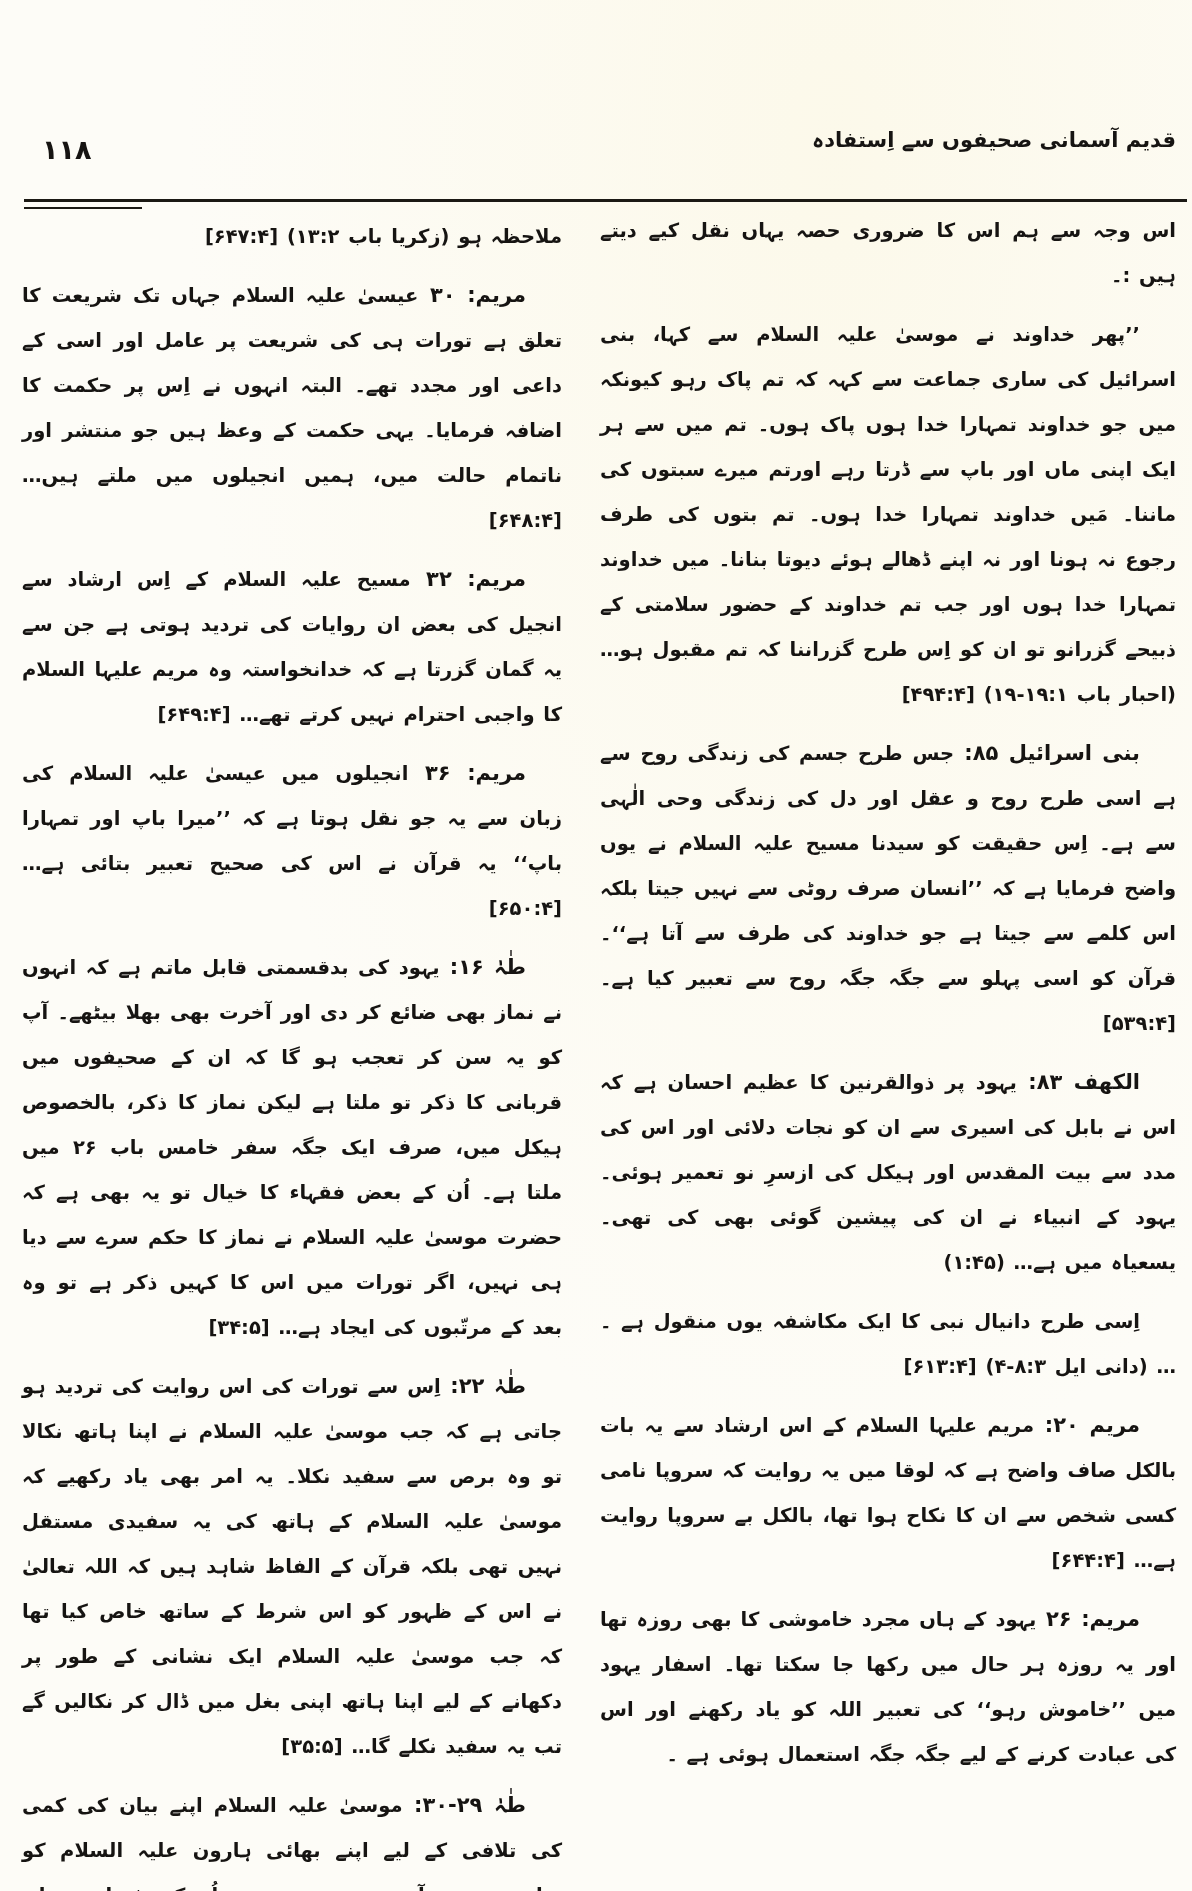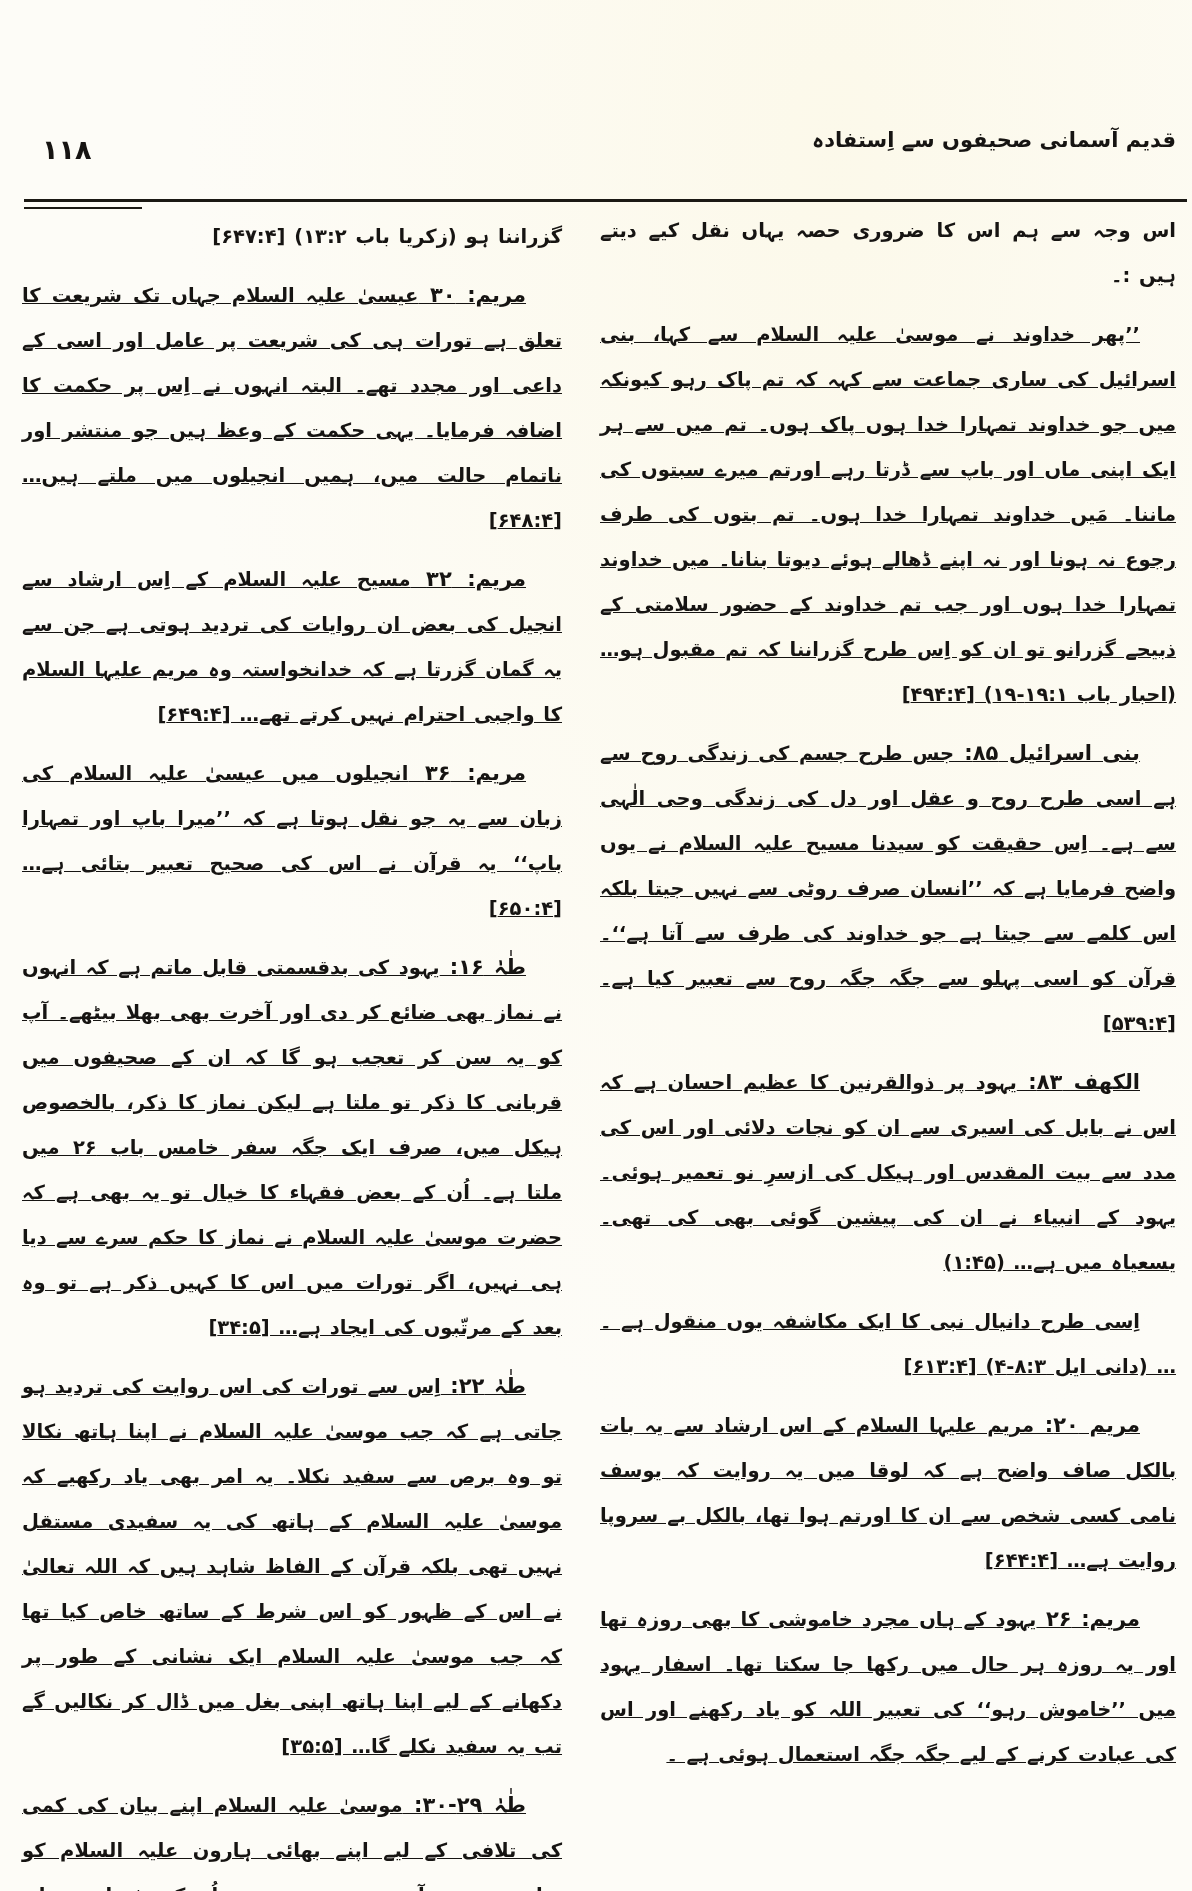--- a/index.html
+++ b/index.html
@@ -69,21 +69,20 @@
   }
   .para {
     margin: 0 0 14px 0;
     font-size: 19.5px;
     font-weight: bold;
     line-height: 45px;
     word-spacing: 2px;
   }
   .para.indent {
     text-indent: 36px;
-    text-decoration: underline;
   }
   .plabel {
     font-weight: bold;
     font-size: 21px;
   }
 </style>
 </head>
 <body>
 
 <div class="page">
@@ -92,26 +91,26 @@
   <div class="header-title">قدیم آسمانی صحیفوں سے اِستفادہ</div>
   <div class="header-rule"></div>
   <div class="header-rule-small"></div>
 
   <section class="col col-right">
     <p class="para"><span class="plabel"></span><span class="ptext">اس وجہ سے ہم اس کا ضروری حصہ یہاں نقل کیے دیتے ہیں :۔</span></p>
     <p class="para indent"><span class="plabel"></span><span class="ptext">’’پھر خداوند نے موسیٰ علیہ السلام سے کہا، بنی اسرائیل کی ساری جماعت سے کہہ کہ تم پاک رہو کیونکہ میں جو خداوند تمہارا خدا ہوں پاک ہوں۔ تم میں سے ہر ایک اپنی ماں اور باپ سے ڈرتا رہے اورتم میرے سبتوں کی ماننا۔ مَیں خداوند تمہارا خدا ہوں۔ تم بتوں کی طرف رجوع نہ ہونا اور نہ اپنے ڈھالے ہوئے دیوتا بنانا۔ میں خداوند تمہارا خدا ہوں اور جب تم خداوند کے حضور سلامتی کے ذبیحے گزرانو تو ان کو اِس طرح گزراننا کہ تم مقبول ہو… (احبار باب ۱۹:۱-۱۹) [۴۹۴:۴]</span></p>
     <p class="para indent"><span class="plabel">بنی اسرائیل ۸۵: </span><span class="ptext">جس طرح جسم کی زندگی روح سے ہے اسی طرح روح و عقل اور دل کی زندگی وحی الٰہی سے ہے۔ اِس حقیقت کو سیدنا مسیح علیہ السلام نے یوں واضح فرمایا ہے کہ ’’انسان صرف روٹی سے نہیں جیتا بلکہ اس کلمے سے جیتا ہے جو خداوند کی طرف سے آتا ہے‘‘۔ قرآن کو اسی پہلو سے جگہ جگہ روح سے تعبیر کیا ہے۔ [۵۳۹:۴]</span></p>
     <p class="para indent"><span class="plabel">الکھف ۸۳: </span><span class="ptext">یہود پر ذوالقرنین کا عظیم احسان ہے کہ اس نے بابل کی اسیری سے ان کو نجات دلائی اور اس کی مدد سے بیت المقدس اور ہیکل کی ازسرِ نو تعمیر ہوئی۔ یہود کے انبیاء نے ان کی پیشین گوئی بھی کی تھی۔ یسعیاہ میں ہے… (۱:۴۵)</span></p>
     <p class="para indent"><span class="plabel"></span><span class="ptext">اِسی طرح دانیال نبی کا ایک مکاشفہ یوں منقول ہے ۔ … (دانی ایل ۸:۳-۴) [۶۱۳:۴]</span></p>
-    <p class="para indent"><span class="plabel">مریم ۲۰: </span><span class="ptext">مریم علیہا السلام کے اس ارشاد سے یہ بات بالکل صاف واضح ہے کہ لوقا میں یہ روایت کہ یوسف نامی کسی شخص سے ان کا اورتم ہوا تھا، بالکل بے سروپا روایت ہے… [۶۴۴:۴]</span></p>
+    <p class="para indent"><span class="plabel">مریم ۲۰: </span><span class="ptext">مریم علیہا السلام کے اس ارشاد سے یہ بات بالکل صاف واضح ہے کہ لوقا میں یہ روایت کہ سروپا نامی کسی شخص سے ان کا نکاح ہوا تھا، بالکل بے سروپا روایت ہے… [۶۴۴:۴]</span></p>
     <p class="para indent"><span class="plabel">مریم: ۲۶ </span><span class="ptext">یہود کے ہاں مجرد خاموشی کا بھی روزہ تھا اور یہ روزہ ہر حال میں رکھا جا سکتا تھا۔ اسفار یہود میں ’’خاموش رہو‘‘ کی تعبیر اللہ کو یاد رکھنے اور اس کی عبادت کرنے کے لیے جگہ جگہ استعمال ہوئی ہے ۔</span></p>
   </section>
 
   <section class="col col-left">
-    <p class="para"><span class="plabel"></span><span class="ptext">گزراننا ہو (زکریا باب ۱۳:۲) [۶۴۷:۴]</span></p>
+    <p class="para"><span class="plabel"></span><span class="ptext">ملاحظہ ہو (زکریا باب ۱۳:۲) [۶۴۷:۴]</span></p>
     <p class="para indent"><span class="plabel">مریم: ۳۰ </span><span class="ptext">عیسیٰ علیہ السلام جہاں تک شریعت کا تعلق ہے تورات ہی کی شریعت پر عامل اور اسی کے داعی اور مجدد تھے۔ البتہ انہوں نے اِس پر حکمت کا اضافہ فرمایا۔ یہی حکمت کے وعظ ہیں جو منتشر اور ناتمام حالت میں، ہمیں انجیلوں میں ملتے ہیں… [۶۴۸:۴]</span></p>
     <p class="para indent"><span class="plabel">مریم: ۳۲ </span><span class="ptext">مسیح علیہ السلام کے اِس ارشاد سے انجیل کی بعض ان روایات کی تردید ہوتی ہے جن سے یہ گمان گزرتا ہے کہ خدانخواستہ وہ مریم علیہا السلام کا واجبی احترام نہیں کرتے تھے… [۶۴۹:۴]</span></p>
     <p class="para indent"><span class="plabel">مریم: ۳۶ </span><span class="ptext">انجیلوں میں عیسیٰ علیہ السلام کی زبان سے یہ جو نقل ہوتا ہے کہ ’’میرا باپ اور تمہارا باپ‘‘ یہ قرآن نے اس کی صحیح تعبیر بتائی ہے… [۶۵۰:۴]</span></p>
     <p class="para indent"><span class="plabel">طٰہٰ ۱۶: </span><span class="ptext">یہود کی بدقسمتی قابل ماتم ہے کہ انہوں نے نماز بھی ضائع کر دی اور آخرت بھی بھلا بیٹھے۔ آپ کو یہ سن کر تعجب ہو گا کہ ان کے صحیفوں میں قربانی کا ذکر تو ملتا ہے لیکن نماز کا ذکر، بالخصوص ہیکل میں، صرف ایک جگہ سفر خامس باب ۲۶ میں ملتا ہے۔ اُن کے بعض فقہاء کا خیال تو یہ بھی ہے کہ حضرت موسیٰ علیہ السلام نے نماز کا حکم سرے سے دیا ہی نہیں، اگر تورات میں اس کا کہیں ذکر ہے تو وہ بعد کے مرتّبوں کی ایجاد ہے… [۳۴:۵]</span></p>
     <p class="para indent"><span class="plabel">طٰہٰ ۲۲: </span><span class="ptext">اِس سے تورات کی اس روایت کی تردید ہو جاتی ہے کہ جب موسیٰ علیہ السلام نے اپنا ہاتھ نکالا تو وہ برص سے سفید نکلا۔ یہ امر بھی یاد رکھیے کہ موسیٰ علیہ السلام کے ہاتھ کی یہ سفیدی مستقل نہیں تھی بلکہ قرآن کے الفاظ شاہد ہیں کہ اللہ تعالیٰ نے اس کے ظہور کو اس شرط کے ساتھ خاص کیا تھا کہ جب موسیٰ علیہ السلام ایک نشانی کے طور پر دکھانے کے لیے اپنا ہاتھ اپنی بغل میں ڈال کر نکالیں گے تب یہ سفید نکلے گا… [۳۵:۵]</span></p>
     <p class="para indent"><span class="plabel">طٰہٰ ۲۹-۳۰: </span><span class="ptext">موسیٰ علیہ السلام اپنے بیان کی کمی کی تلافی کے لیے اپنے بھائی ہارون علیہ السلام کو نہایت موزوں آدمی سمجھتے تھے… اُن کی فصاحتِ بیان کی، جیسا کہ تورات سے واضح ہے، قوم میں بڑی شہرت تھی… [۴۰:۵]</span></p>
 
   </section>
 
 </div>

